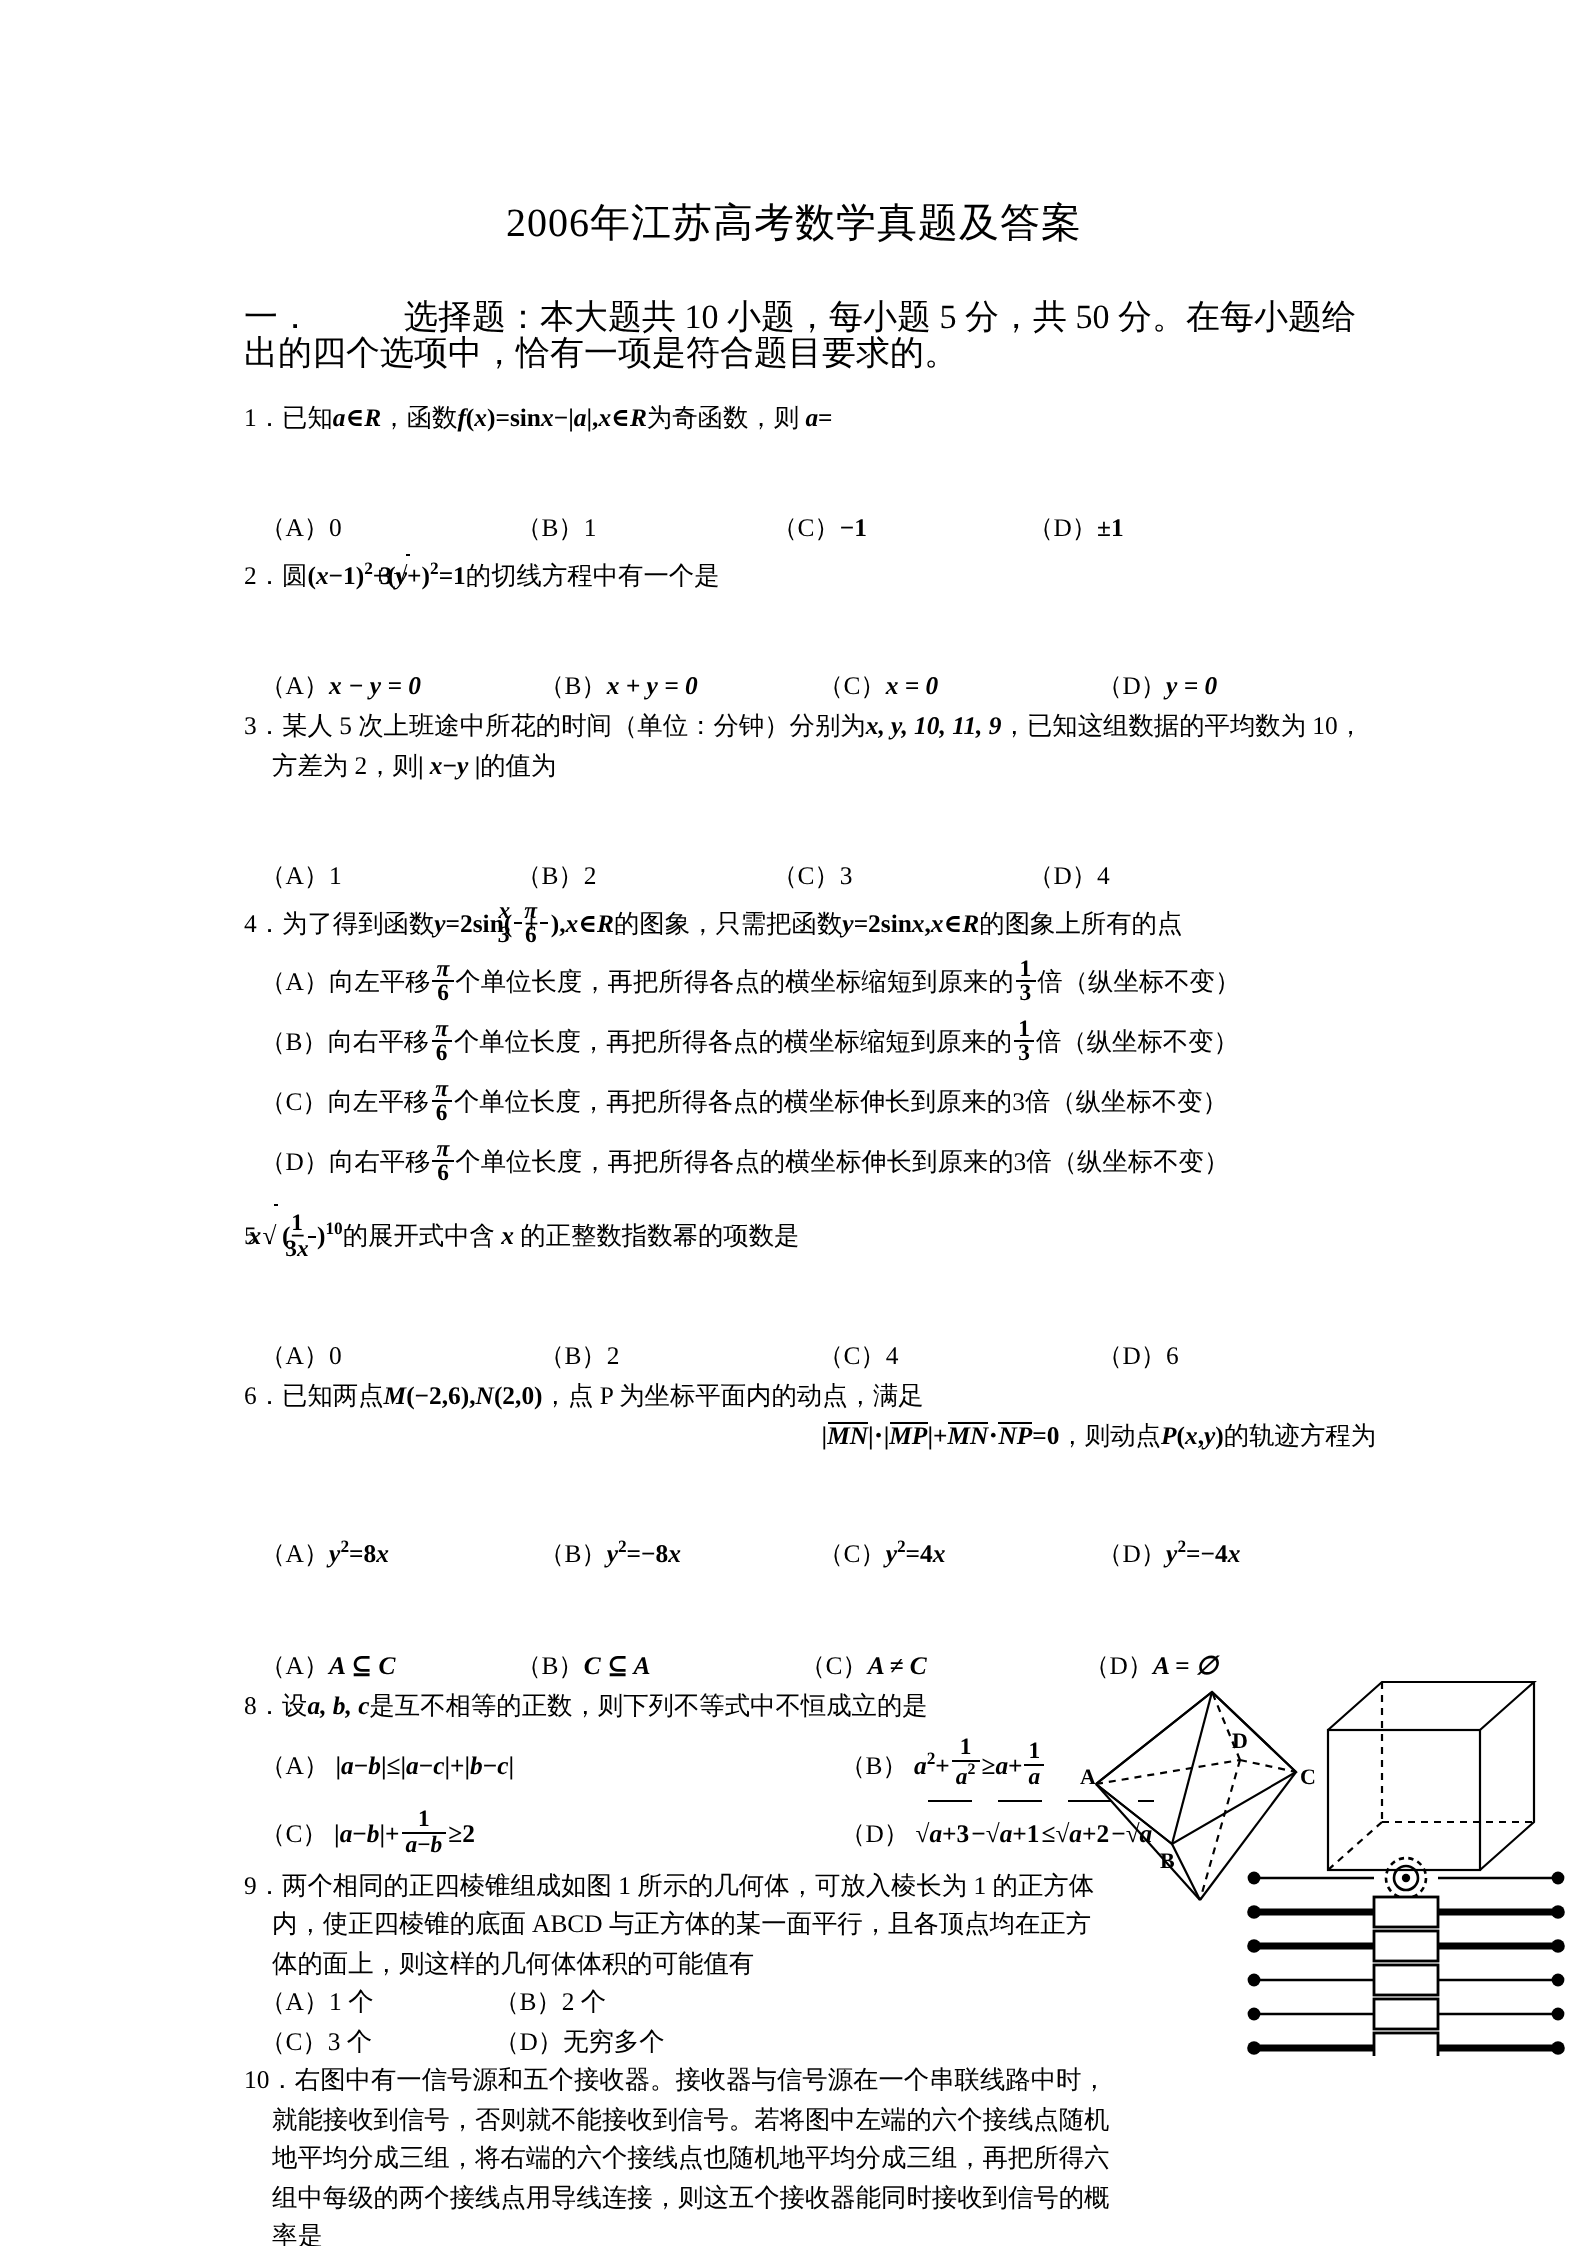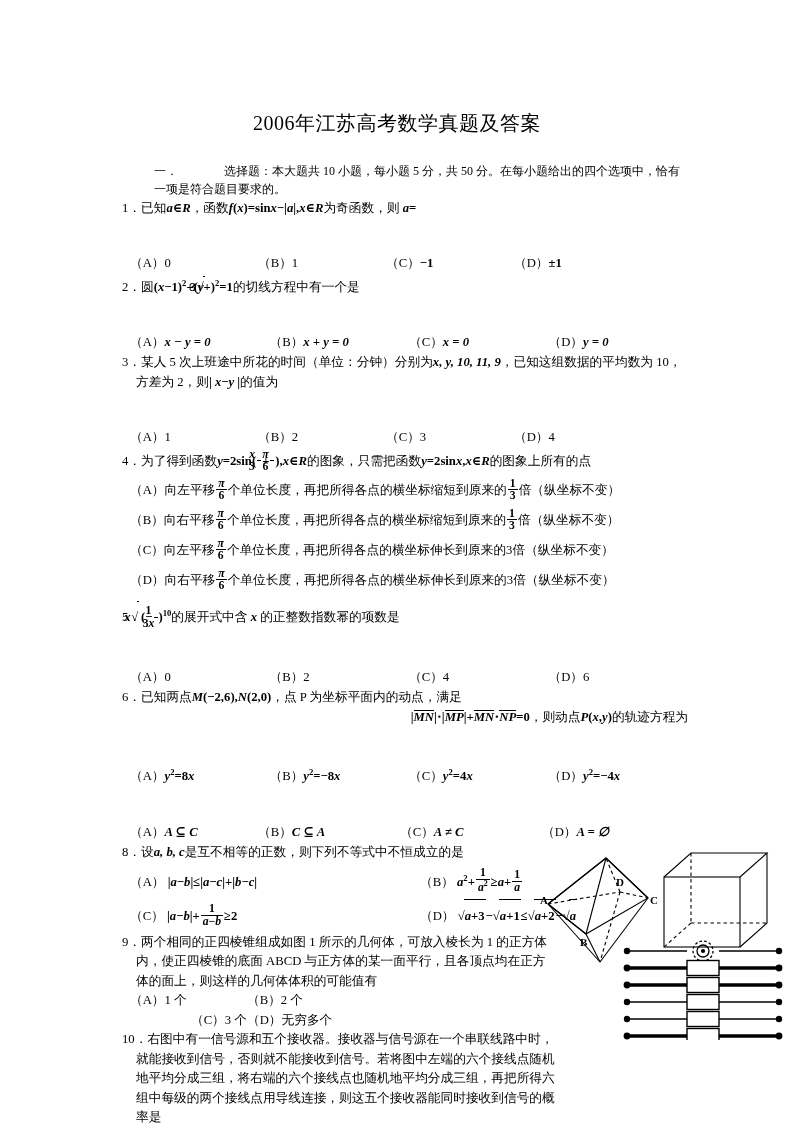--- a/index.html
+++ b/index.html
@@ -11,21 +11,21 @@
   body {
     width: 794px;
     height: 1123px;
     position: relative;
     font-family: "Liberation Serif", "DejaVu Serif", serif;
     color: #000000;
     overflow: hidden;
   }
   .page {
     position: absolute;
-    left: 0; top: 12px;
+    left: 0; top: 0;
     width: 794px;
     height: 853px;
     box-sizing: border-box;
   }
   .doc-title {
     position: absolute;
     left: 0; top: 98px;
     width: 794px;
     text-align: center;
     font-size: 20px;
@@ -37,25 +37,24 @@
     left: 122px;
     top: 150px;
     width: 566px;
   }
   .blk {
     font-size: 12.7px;
     line-height: 19px;
     margin: 0 0 0 0;
   }
   .sec-head {
-    font-size: 12px;
+    font-size: 17px;
     line-height: 18px;
     text-indent: 0;
     padding-left: 0;
-    margin-left: 32px;
   }
   .sec-head .cn-indent { display:inline-block; width: 46px; }
   .hang {
     padding-left: 14px;
     text-indent: -14px;
   }
   .q-line { font-size: 12.7px; line-height: 20px; }
   .opts {
     display: flex;
     font-size: 12.7px;
@@ -117,21 +116,21 @@
 <div class="page">
 
   <div class="doc-title">2006年江苏高考数学真题及答案</div>
 
   <div class="body-area">
 
     <div class="blk sec-head hang" style="padding-left:0;text-indent:0;">
       <span>一．</span><span class="cn-indent"></span><span>选择题：本大题共 10 小题，每小题 5 分，共 50 分。在每小题给出的四个选项中，恰有一项是符合题目要求的。</span>
     </div>
 
-    <div class="q-line hang" style="margin-top:0;">
+    <div class="q-line hang" style="margin-top:13px;">
       <span>1．</span><span>已知</span><span class="mathb">a</span><span class="mathb-up">∈</span><span class="mathb">R</span><span>，函数</span><span class="mathb">f</span><span class="mathb-up">(</span><span class="mathb">x</span><span class="mathb-up">)=</span><span class="mathb-up">sin</span><span class="mathb">x</span><span class="mathb-up">−|</span><span class="mathb">a</span><span class="mathb-up">|,</span><span class="mathb">x</span><span class="mathb-up">∈</span><span class="mathb">R</span><span>为奇函数，则</span><span class="mathb">&nbsp;a</span><span class="mathb-up">=</span>
     </div>
     <div class="opts">
       <span class="opt-w1"><span>（A）</span><span>0</span></span>
       <span class="opt-w1"><span>（B）</span><span>1</span></span>
       <span class="opt-w1"><span>（C）</span><span class="num">−1</span></span>
       <span class="opt-w1"><span>（D）</span><span class="num">±1</span></span>
     </div>
 
     <div class="q-line hang">
@@ -210,21 +209,21 @@
       <span style="display:inline-block;width:290px;"><span>（C）</span>&nbsp;<span class="mathb-up">|</span><span class="mathb">a</span><span class="mathb-up">−</span><span class="mathb">b</span><span class="mathb-up">|+</span><span class="frac"><span class="nu num">1</span><span class="de"><span class="mi">a</span><span class="mathb-up">−</span><span class="mi">b</span></span></span><span class="mathb-up">≥2</span></span><span><span>（D）</span>&nbsp;<span class="rad"><span class="sign mathb-up">√</span><span class="arg"><span class="mi">a</span><span class="mathb-up">+3</span></span></span><span class="mathb-up">−</span><span class="rad"><span class="sign mathb-up">√</span><span class="arg"><span class="mi">a</span><span class="mathb-up">+1</span></span></span><span class="mathb-up">≤</span><span class="rad"><span class="sign mathb-up">√</span><span class="arg"><span class="mi">a</span><span class="mathb-up">+2</span></span></span><span class="mathb-up">−</span><span class="rad"><span class="sign mathb-up">√</span><span class="arg mi">a</span></span></span>
     </div>
 
     <div class="q-line hang q9blk" style="line-height:19.5px;">
       <span>9．</span><span>两个相同的正四棱锥组成如图 1 所示的几何体，可放入棱长为 1 的正方体内，使正四棱锥的底面 ABCD 与正方体的某一面平行，且各顶点均在正方体的面上，则这样的几何体体积的可能值有</span>
     </div>
     <div class="q-line" style="padding-left:8px;line-height:19.5px;">
       <span style="display:inline-block;width:117px;"><span>（A）</span><span>1 个</span></span><span><span>（B）</span><span>2 个</span></span>
     </div>
     <div class="q-line" style="padding-left:8px;line-height:19.5px;">
-      <span style="display:inline-block;width:117px;text-align:right;"><span>（C）</span><span>3 个</span></span><span><span>（D）</span><span>无穷多个</span></span>
+      <span style="display:inline-block;width:117px;"><span>（C）</span><span>3 个</span></span><span><span>（D）</span><span>无穷多个</span></span>
     </div>
 
     <div class="q-line hang q10blk" style="line-height:19.5px;">
       <span>10．</span><span>右图中有一信号源和五个接收器。接收器与信号源在一个串联线路中时，就能接收到信号，否则就不能接收到信号。若将图中左端的六个接线点随机地平均分成三组，将右端的六个接线点也随机地平均分成三组，再把所得六组中每级的两个接线点用导线连接，则这五个接收器能同时接收到信号的概率是</span>
     </div>
 
   </div>
 
   <svg class="fig-oct" style="left:540px; top:842px;" width="122" height="112" viewBox="0 0 122 112">
     <g fill="none" stroke="#000" stroke-width="1.1">

